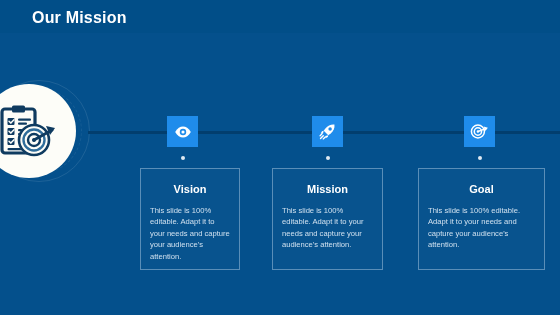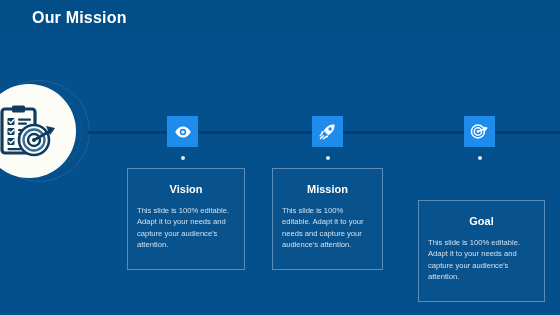--- a/index.html
+++ b/index.html
@@ -115,29 +115,29 @@
     width: calc(100% - 18px);
     text-align: left;
     font-size: 7.6px;
     line-height: 11.4px;
     color: #cfe0ef;
   }
 
   
   #col-vision .icon-tile { left: 167px; top: 116px; }
   #col-vision .node-dot  { left: 181px; top: 156px; }
-  #col-vision .card      { left: 127px; top: 168px; width: 118px; height: 102px; }
+  #col-vision .card      { left: 140px; top: 168px; width: 100px; height: 102px; }
   
   #col-mission .icon-tile { left: 312px; top: 116px; }
   #col-mission .node-dot  { left: 326px; top: 156px; }
   #col-mission .card      { left: 272px; top: 168px; width: 111px; height: 102px; }
   
   #col-goal .icon-tile { left: 464px; top: 116px; }
   #col-goal .node-dot  { left: 478px; top: 156px; }
-  #col-goal .card      { left: 418px; top: 168px; width: 127px; height: 102px; margin-top: 32px; }
+  #col-goal .card      { left: 418px; top: 168px; width: 127px; height: 102px; }
 </style>
 </head>
 <body>
 
 <div id="title-band">
   <div id="slide-title">Our Mission</div>
 </div>
 
 <div id="hero">
   <div id="hero-ring"></div>

